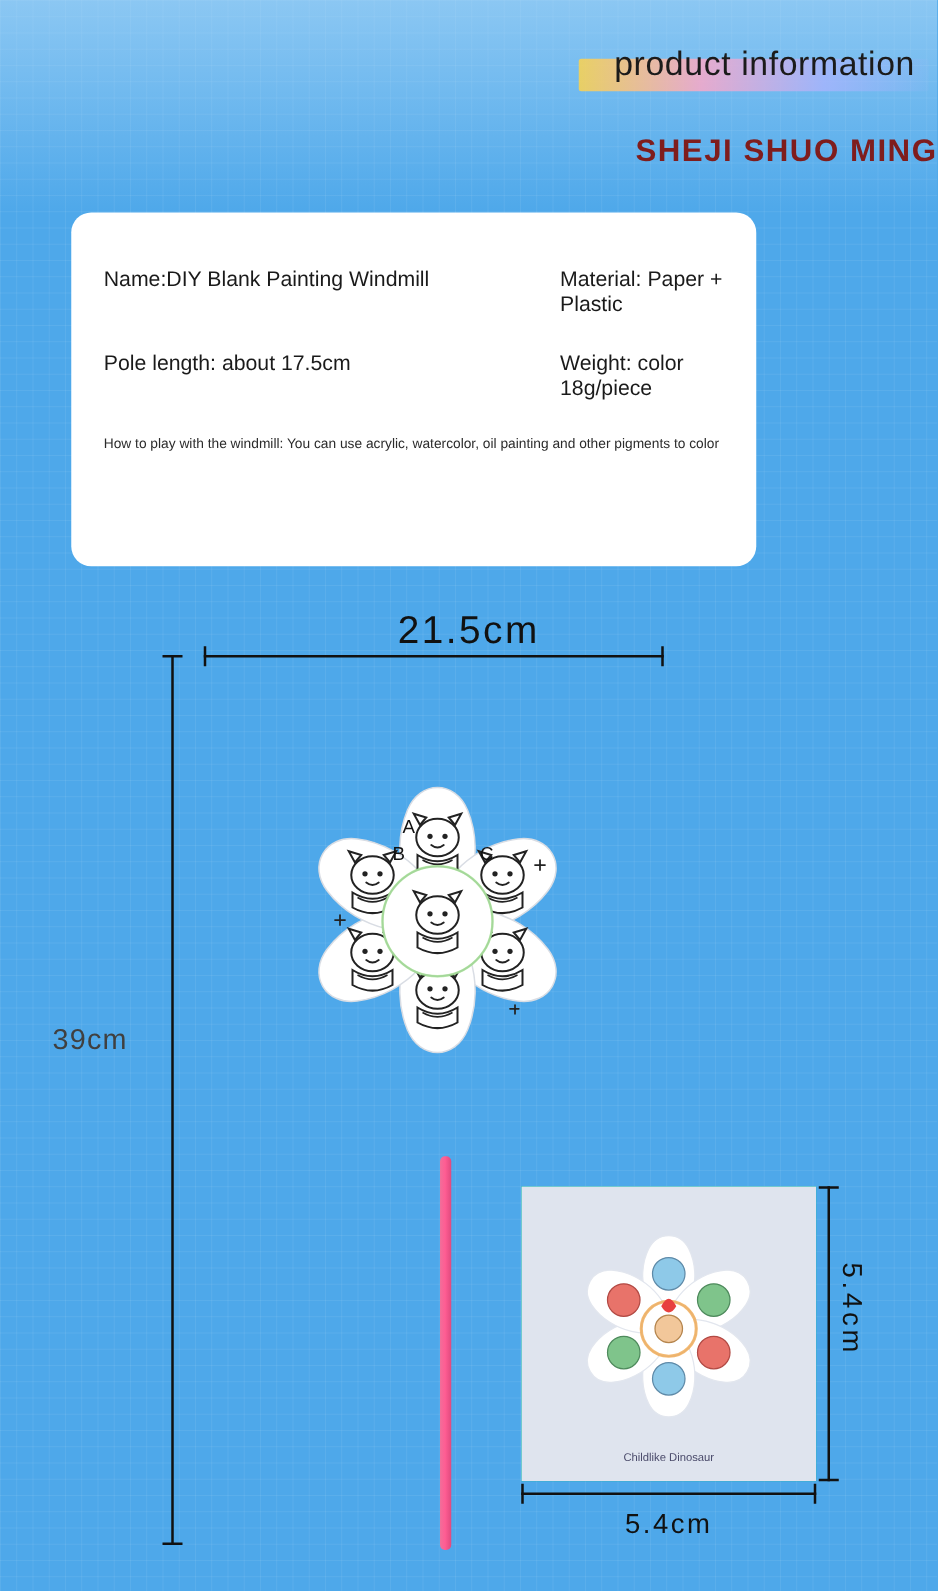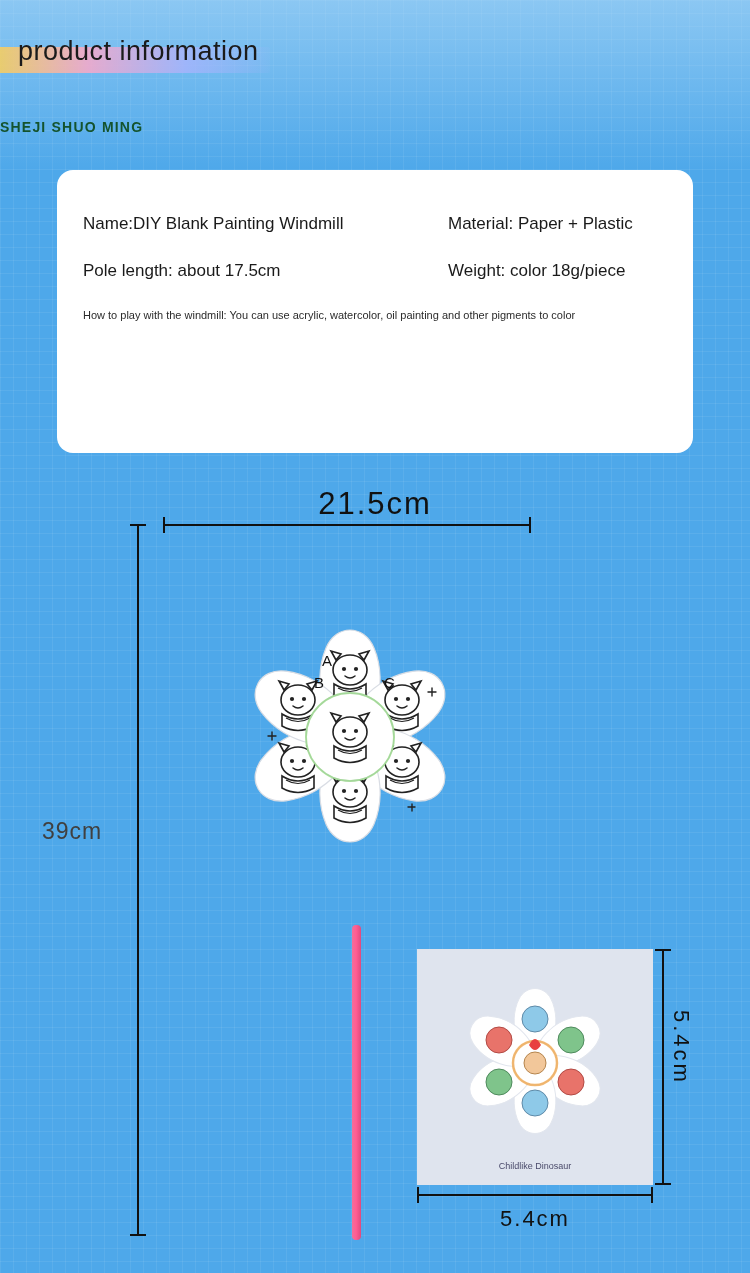--- a/index.html
+++ b/index.html
@@ -29,21 +29,21 @@
     left: 0; top: 0; right: 0;
     height: 170px;
     background: linear-gradient(to bottom, rgba(190,225,250,0.55), rgba(78,168,234,0));
     pointer-events: none;
   }
 
   
   .header {
     position: absolute;
     left: 0; right: 0; top: 36px;
-    text-align: left;
+    text-align: right;
   }
   .title-wrap {
     position: relative;
     display: inline-block;
     padding: 0 18px;
   }
   .title-highlight {
     position: absolute;
     left: -10px;
     bottom: -6px;
@@ -55,33 +55,33 @@
     z-index: 0;
   }
   .title-text {
     position: relative;
     z-index: 1;
     font-size: 27px;
     color: #1b1b1b;
     letter-spacing: 0.5px;
   }
   .subtitle {
-    margin-top: 52px;
-    font-size: 14px;
+    margin-top: 40px;
+    font-size: 25px;
     font-weight: bold;
-    color: #14532d;
+    color: #7f1d1d;
     letter-spacing: 1.2px;
   }
 
   
   .info-card {
     position: absolute;
     left: 57px;
     top: 170px;
-    width: 636px;
+    width: 548px;
     height: 283px;
     background: #ffffff;
     border-radius: 16px;
     box-sizing: border-box;
     padding: 44px 26px 0 26px;
   }
   .spec-row {
     display: flex;
     margin-bottom: 27px;
   }

